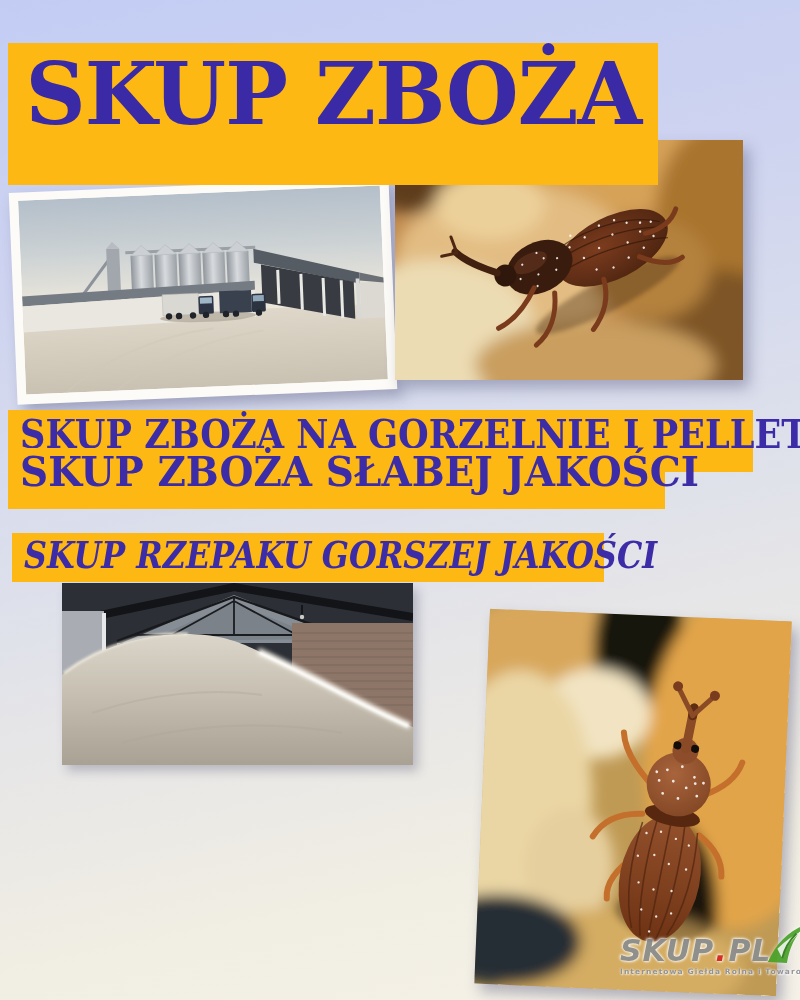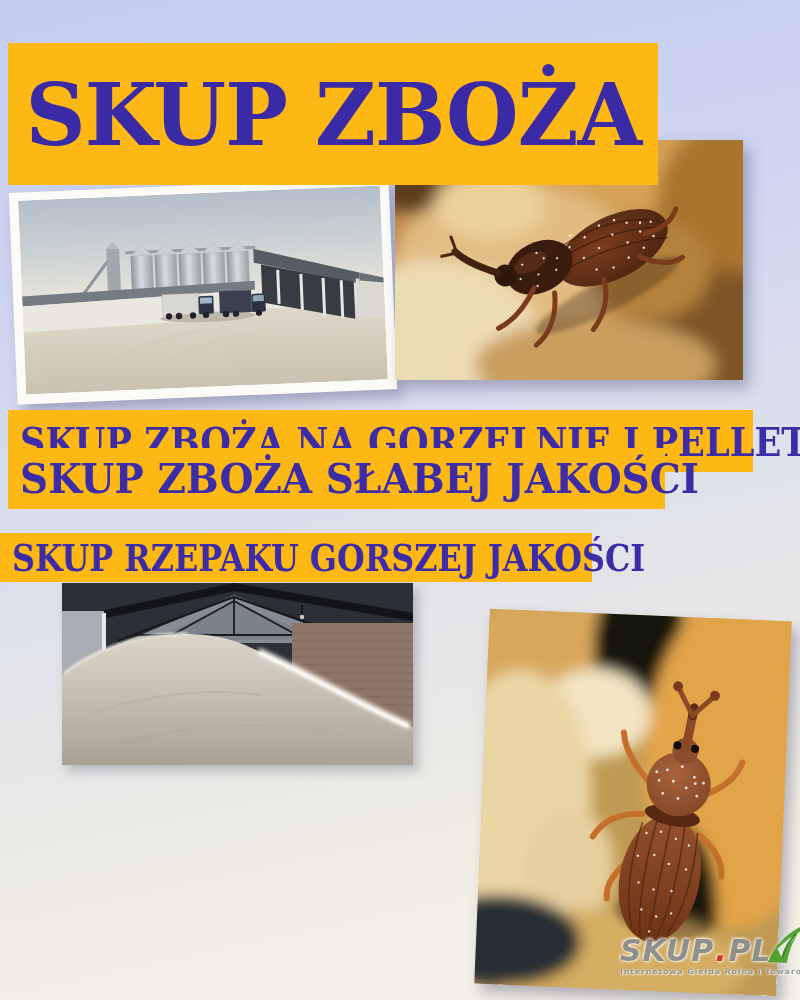--- a/index.html
+++ b/index.html
@@ -8,34 +8,34 @@
     font-family:"DejaVu Sans",sans-serif;
     background:linear-gradient(168deg,#c3cdf4 0%,#cdd3f0 24%,#dbdfec 48%,#e7e6e7 65%,#f1eee3 84%,#f5f1e8 100%);
   }
   .photo{position:absolute;z-index:1;box-shadow:6px 8px 14px rgba(70,70,110,.38);}
   .photo svg{display:block;}
   .photo-silos{left:13px;top:185px;width:380px;height:212px;background:#fcfbf7;
     padding:8px 9px 10px 9px;box-sizing:border-box;transform:rotate(-2.4deg);}
   .photo-weevil-top{left:395px;top:140px;width:348px;height:240px;}
   .photo-grainpile{left:62px;top:583px;width:351px;height:182px;box-shadow:5px 6px 10px rgba(70,70,100,.3);}
   .photo-weevil-bottom{left:482px;top:615px;width:302px;height:375px;transform:rotate(2.4deg);transform-origin:50% 50%;}
-  .banner{position:absolute;z-index:2;background:#fdb813;display:flex;align-items:center;}
+  .banner{position:absolute;z-index:2;background:#fdb813;display:flex;align-items:flex-start;}
   .banner-title{left:8px;top:43px;width:650px;height:142px;justify-content:center;}
   .banner-title span{
     font-family:"DejaVu Serif",serif;font-weight:bold;font-size:86px;color:#3b2aa6;
     white-space:nowrap;transform:scaleX(.97);letter-spacing:-1px;}
   .banner-offer span{
     font-family:"DejaVu Serif",serif;font-weight:bold;color:#3d2ca8;white-space:nowrap;
     transform-origin:left center;display:inline-block;}
   .banner-offer{padding-left:12px;}
   .offer-1{left:8px;top:410px;width:733px;height:62px;}
   .offer-1 span{font-size:40px;transform:scaleX(.88);}
   .offer-2{left:8px;top:448px;width:645px;height:61px;}
   .offer-2 span{font-size:41px;transform:scaleX(.95);}
-  .offer-3{left:0;top:533px;width:580px;height:49px;}
+  .offer-3{left:12px;top:533px;width:580px;height:49px;font-style:italic;}
   .offer-3 span{font-size:37px;transform:scaleX(.86);}
   .banner-phone{left:21px;top:761px;width:459px;height:131px;justify-content:center;
     box-shadow:4px 6px 10px rgba(90,85,60,.22);}
   .banner-phone span{
     font-family:"DejaVu Sans",sans-serif;font-weight:bold;font-size:80px;color:#4533b4;
     white-space:nowrap;transform:scaleX(.8);letter-spacing:-2px;}
   .watermark{position:absolute;left:620px;top:936px;z-index:3;opacity:.92;}
   .wm-row{display:flex;align-items:baseline;
     font-family:"DejaVu Sans",sans-serif;font-weight:bold;font-style:italic;
     font-size:30px;color:#8a8d90;letter-spacing:1px;line-height:1;

